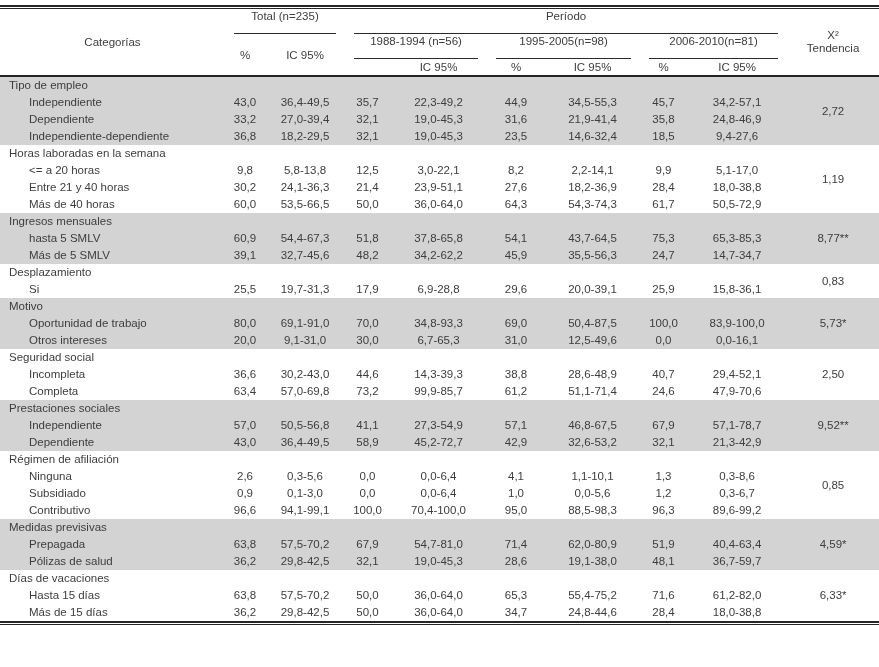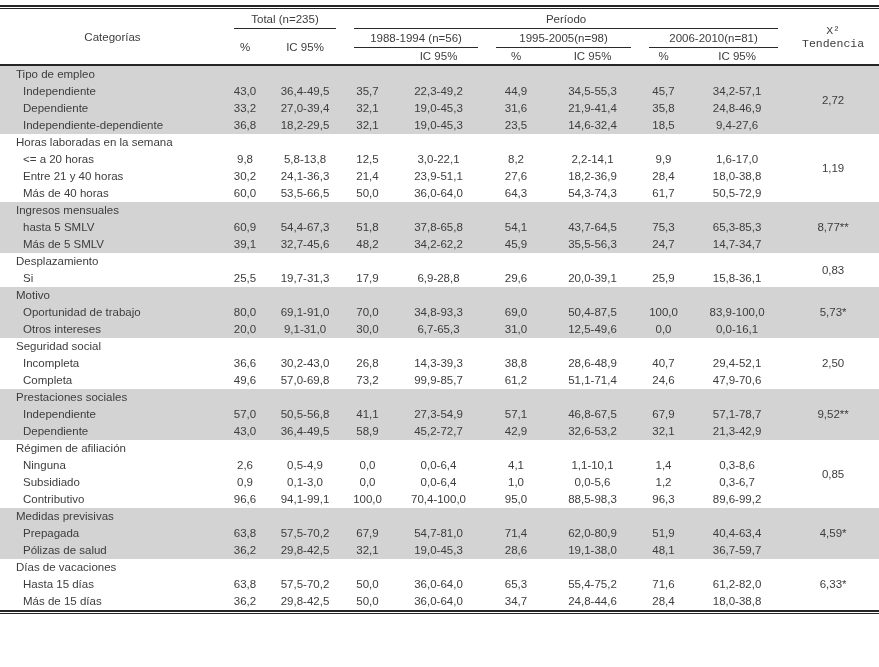--- a/index.html
+++ b/index.html
@@ -35,39 +35,39 @@
   th {
     font-weight: normal;
     text-align: center;
     padding: 0;
     line-height: 14px;
   }
   th.vbottom { vertical-align: bottom; }
   .grp {
     border-bottom: 1px solid #2a2a2a;
     margin: 0 9px;
-    padding-bottom: 2px;
+    padding-bottom: 10px;
   }
   tr.hr1 { height: 20px; }
   tr.hr2 { height: 19px; }
   tr.hr3 { height: 17px; }
   td {
     text-align: center;
     padding: 1px 2px;
     line-height: 15px;
     white-space: nowrap;
     overflow: hidden;
   }
   td.cat {
     text-align: left;
   }
-  td.secname { padding-left: 16px; }
-  td.item { padding-left: 23px; }
+  td.secname { padding-left: 9px; }
+  td.item { padding-left: 29px; }
   tr.shaded { background: #d3d3d3; }
-  .x2h div { line-height: 13px; font-family: Liberation Mono, monospace; }
+  .x2h div { line-height: 13px; }
 </style>
 </head>
 <body>
 
 <div class="crop-strip"></div>
 <div class="rule-top"></div>
 
 <table>
   <colgroup>
     <col style="width:225px">
@@ -161,21 +161,21 @@
       </tr>
       <tr>
         <td class="cat item">&lt;= a 20 horas</td>
         <td>9,8</td>
         <td>5,8-13,8</td>
         <td>12,5</td>
         <td>3,0-22,1</td>
         <td>8,2</td>
         <td>2,2-14,1</td>
         <td>9,9</td>
-        <td>1,6-17,0</td>
+        <td>5,1-17,0</td>
       </tr>
       <tr>
         <td class="cat item">Entre 21 y 40 horas</td>
         <td>30,2</td>
         <td>24,1-36,3</td>
         <td>21,4</td>
         <td>23,9-51,1</td>
         <td>27,6</td>
         <td>18,2-36,9</td>
         <td>28,4</td>
@@ -260,30 +260,30 @@
         <td>0,0-16,1</td>
       </tr>
       <tr>
         <td class="cat secname" colspan="9">Seguridad social</td>
         <td rowspan="3">2,50</td>
       </tr>
       <tr>
         <td class="cat item">Incompleta</td>
         <td>36,6</td>
         <td>30,2-43,0</td>
-        <td>26,8</td>
+        <td>44,6</td>
         <td>14,3-39,3</td>
         <td>38,8</td>
         <td>28,6-48,9</td>
         <td>40,7</td>
         <td>29,4-52,1</td>
       </tr>
       <tr>
         <td class="cat item">Completa</td>
-        <td>49,6</td>
+        <td>63,4</td>
         <td>57,0-69,8</td>
         <td>73,2</td>
         <td>99,9-85,7</td>
         <td>61,2</td>
         <td>51,1-71,4</td>
         <td>24,6</td>
         <td>47,9-70,6</td>
       </tr>
       <tr class="shaded">
         <td class="cat secname" colspan="9">Prestaciones sociales</td>
@@ -311,26 +311,26 @@
         <td>32,1</td>
         <td>21,3-42,9</td>
       </tr>
       <tr>
         <td class="cat secname" colspan="9">Régimen de afiliación</td>
         <td rowspan="4">0,85</td>
       </tr>
       <tr>
         <td class="cat item">Ninguna</td>
         <td>2,6</td>
-        <td>0,5-4,9</td>
+        <td>0,3-5,6</td>
         <td>0,0</td>
         <td>0,0-6,4</td>
         <td>4,1</td>
         <td>1,1-10,1</td>
-        <td>1,4</td>
+        <td>1,3</td>
         <td>0,3-8,6</td>
       </tr>
       <tr>
         <td class="cat item">Subsidiado</td>
         <td>0,9</td>
         <td>0,1-3,0</td>
         <td>0,0</td>
         <td>0,0-6,4</td>
         <td>1,0</td>
         <td>0,0-5,6</td>

